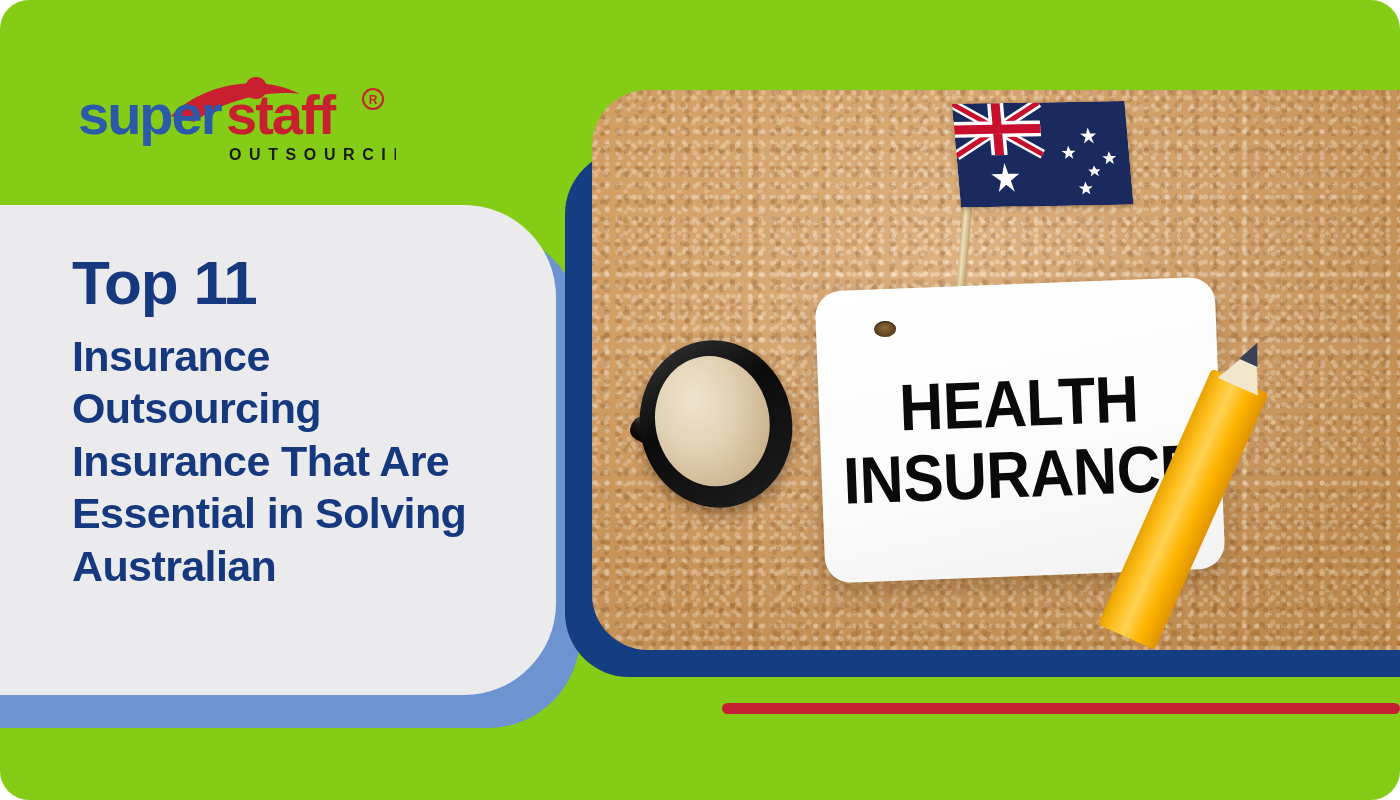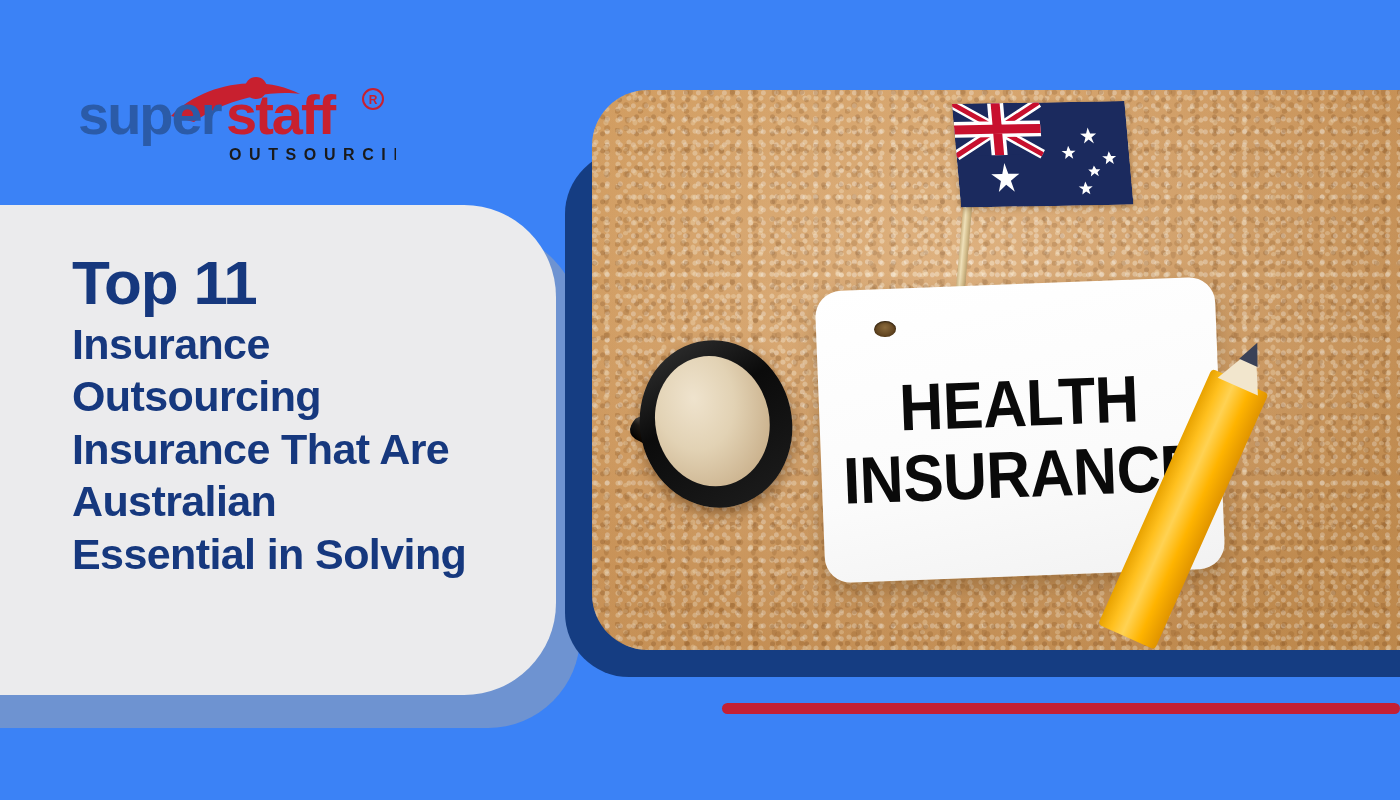--- a/index.html
+++ b/index.html
@@ -12,22 +12,23 @@
     height: 800px;
     overflow: hidden;
     font-family: "Liberation Sans", sans-serif;
     position: relative;
   }
 
   #stage {
     position: relative;
     width: 1400px;
     height: 800px;
-    background: #3b82f6;
+    background: #84cc16;
     overflow: hidden;
+    border-radius: 29px;
   }
 
   
   .logo-wrap {
     position: absolute;
     left: 76px;
     top: 72px;
     width: 320px;
     height: 96px;
   }
@@ -62,21 +63,21 @@
     width: 430px;
     color: #16387E;
     line-height: 1.0;
   }
   .headline .kicker {
     display: block;
     font-size: 62px;
     font-weight: 700;
     letter-spacing: -1.2px;
     color: #16387E;
-    margin-bottom: 4px;
+    margin-bottom: 16px;
   }
   .headline .sub {
     display: block;
     font-size: 43px;
     font-weight: 700;
     letter-spacing: -0.6px;
     line-height: 1.22;
     color: #16387E;
   }
 
@@ -308,22 +309,22 @@
   </div>
 
   <div class="panel-blue"></div>
   <div class="panel-grey"></div>
 
   <div class="headline">
     <span class="kicker">Top 11</span>
     <span class="sub">Insurance</span>
     <span class="sub">Outsourcing</span>
     <span class="sub">Insurance That Are</span>
+    <span class="sub">Essential in Solving</span>
     <span class="sub">Australian</span>
-    <span class="sub">Essential in Solving</span>
   </div>
 
   <div class="frame-navy"></div>
 
   <div class="photo">
     <div class="cork-speckle"></div>
     <div class="cork-vignette"></div>
 
     <div class="magnifier">
       <div class="mag-handle"></div>

